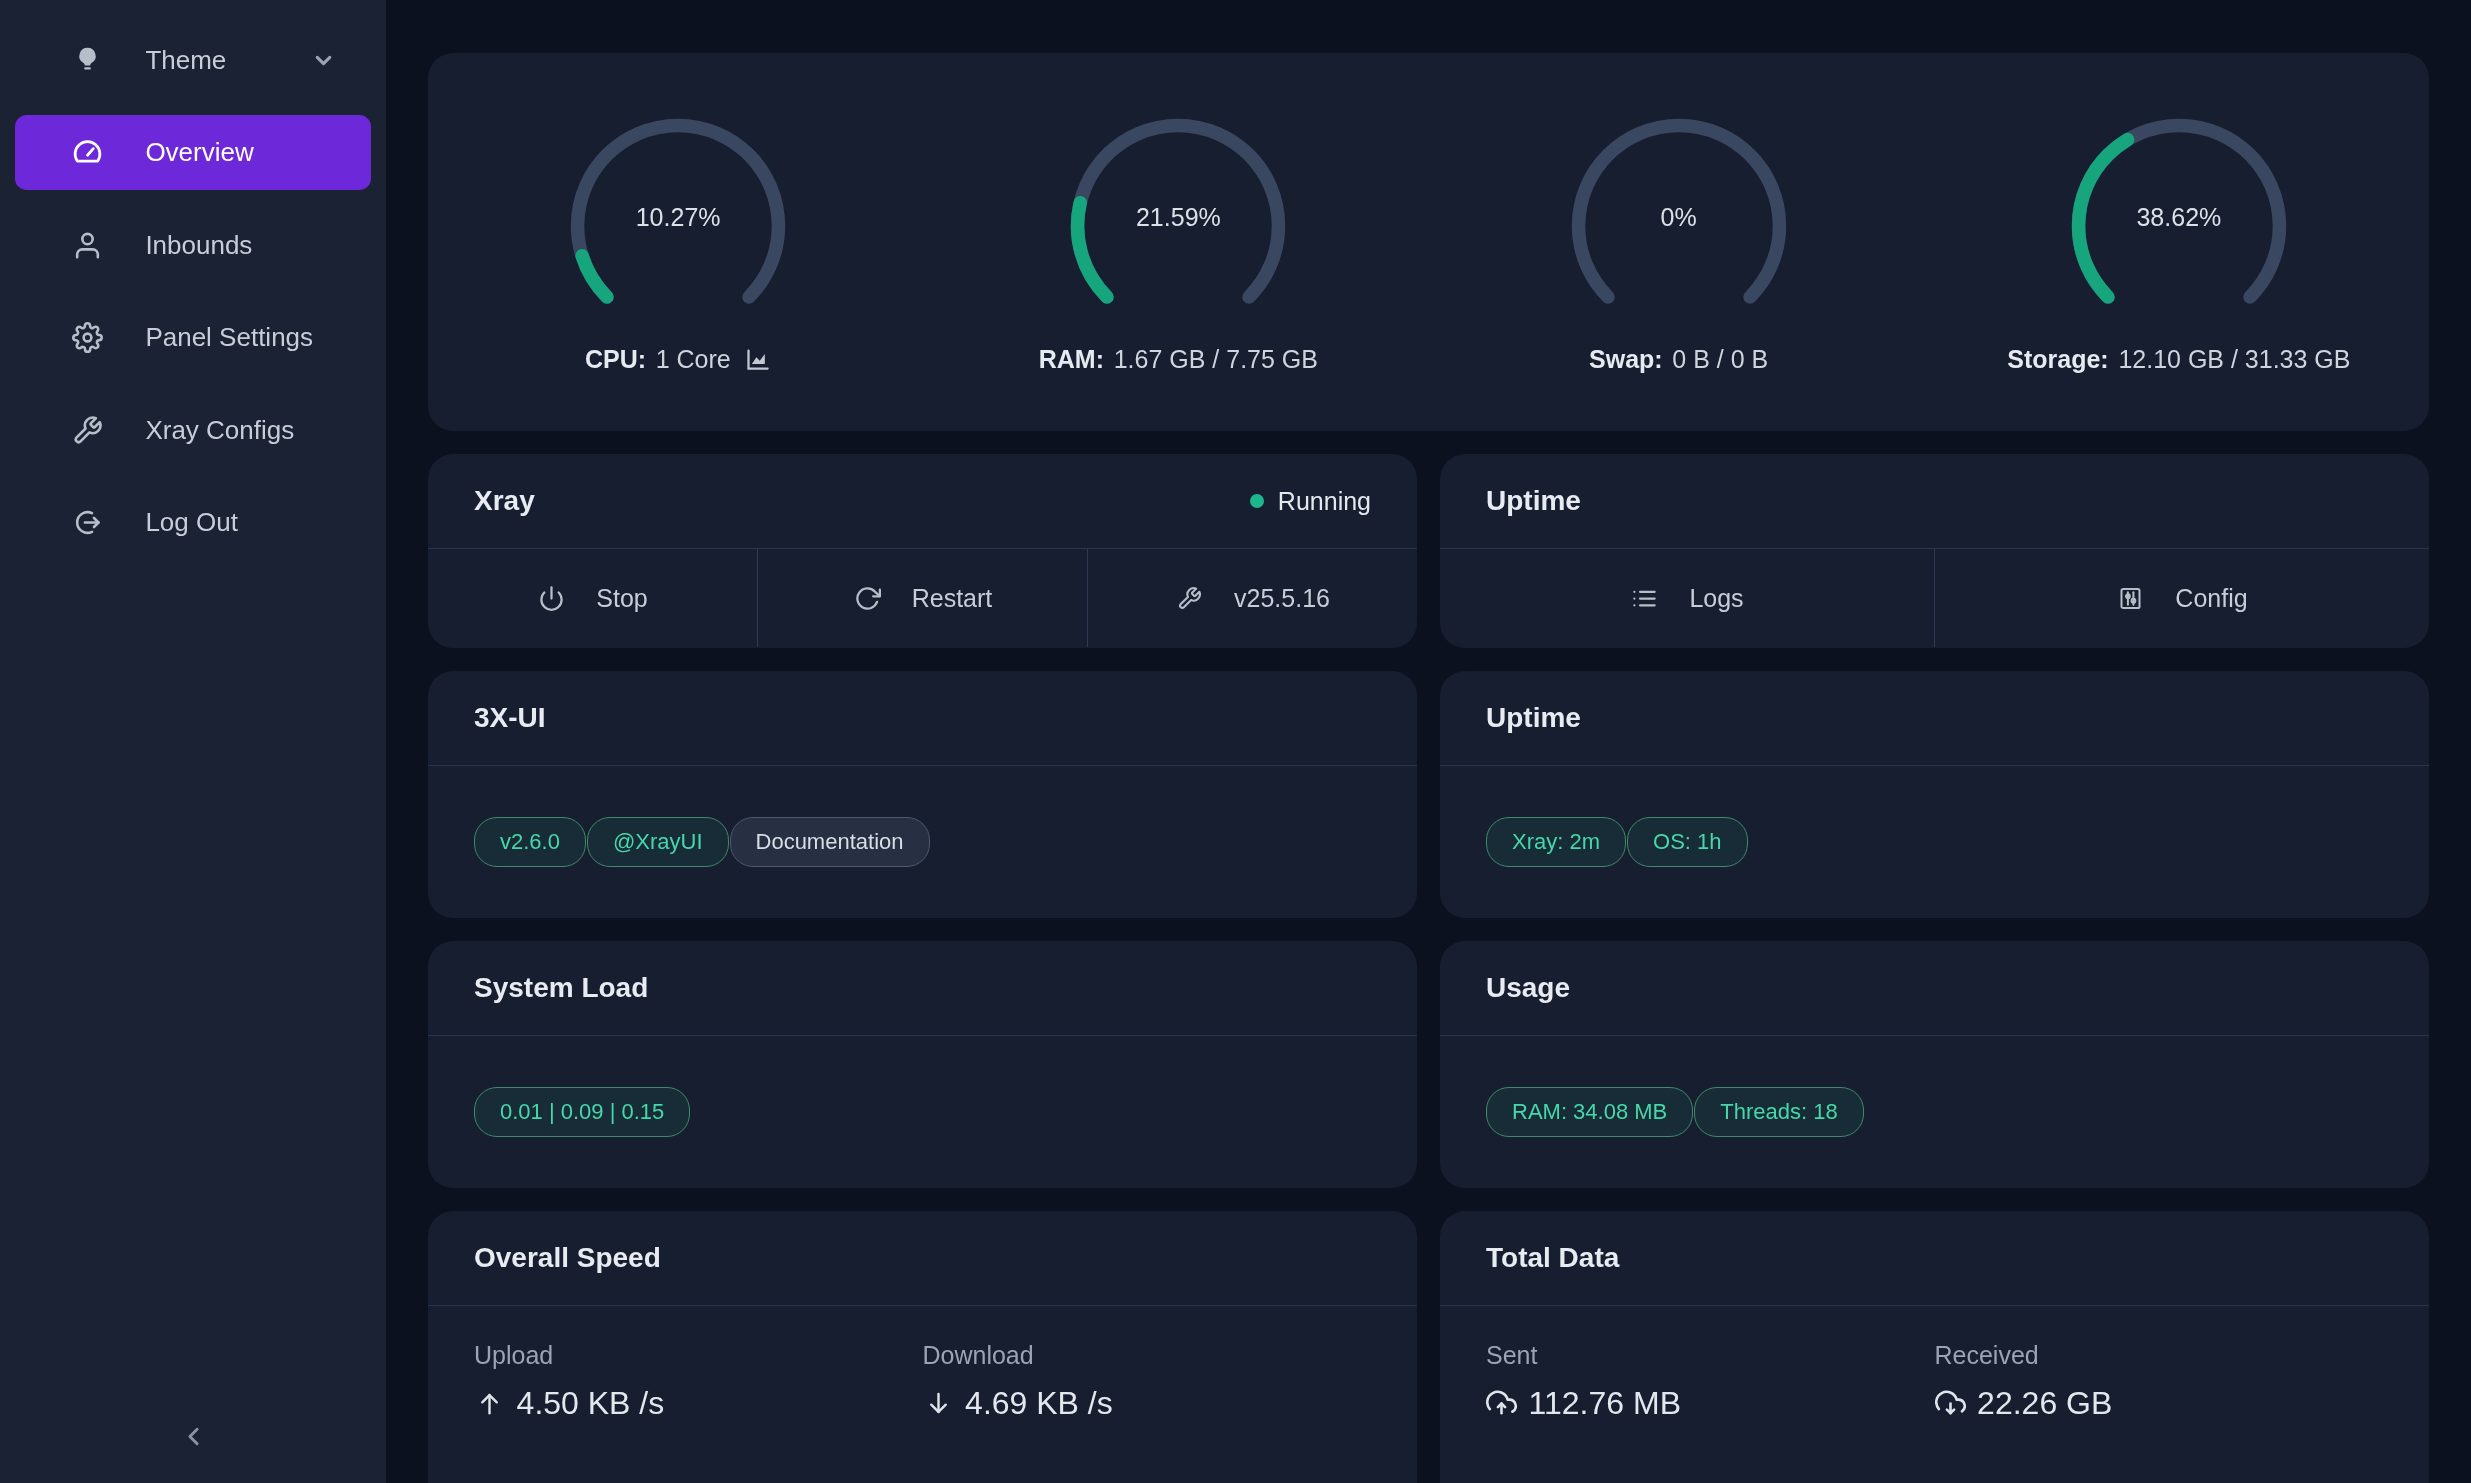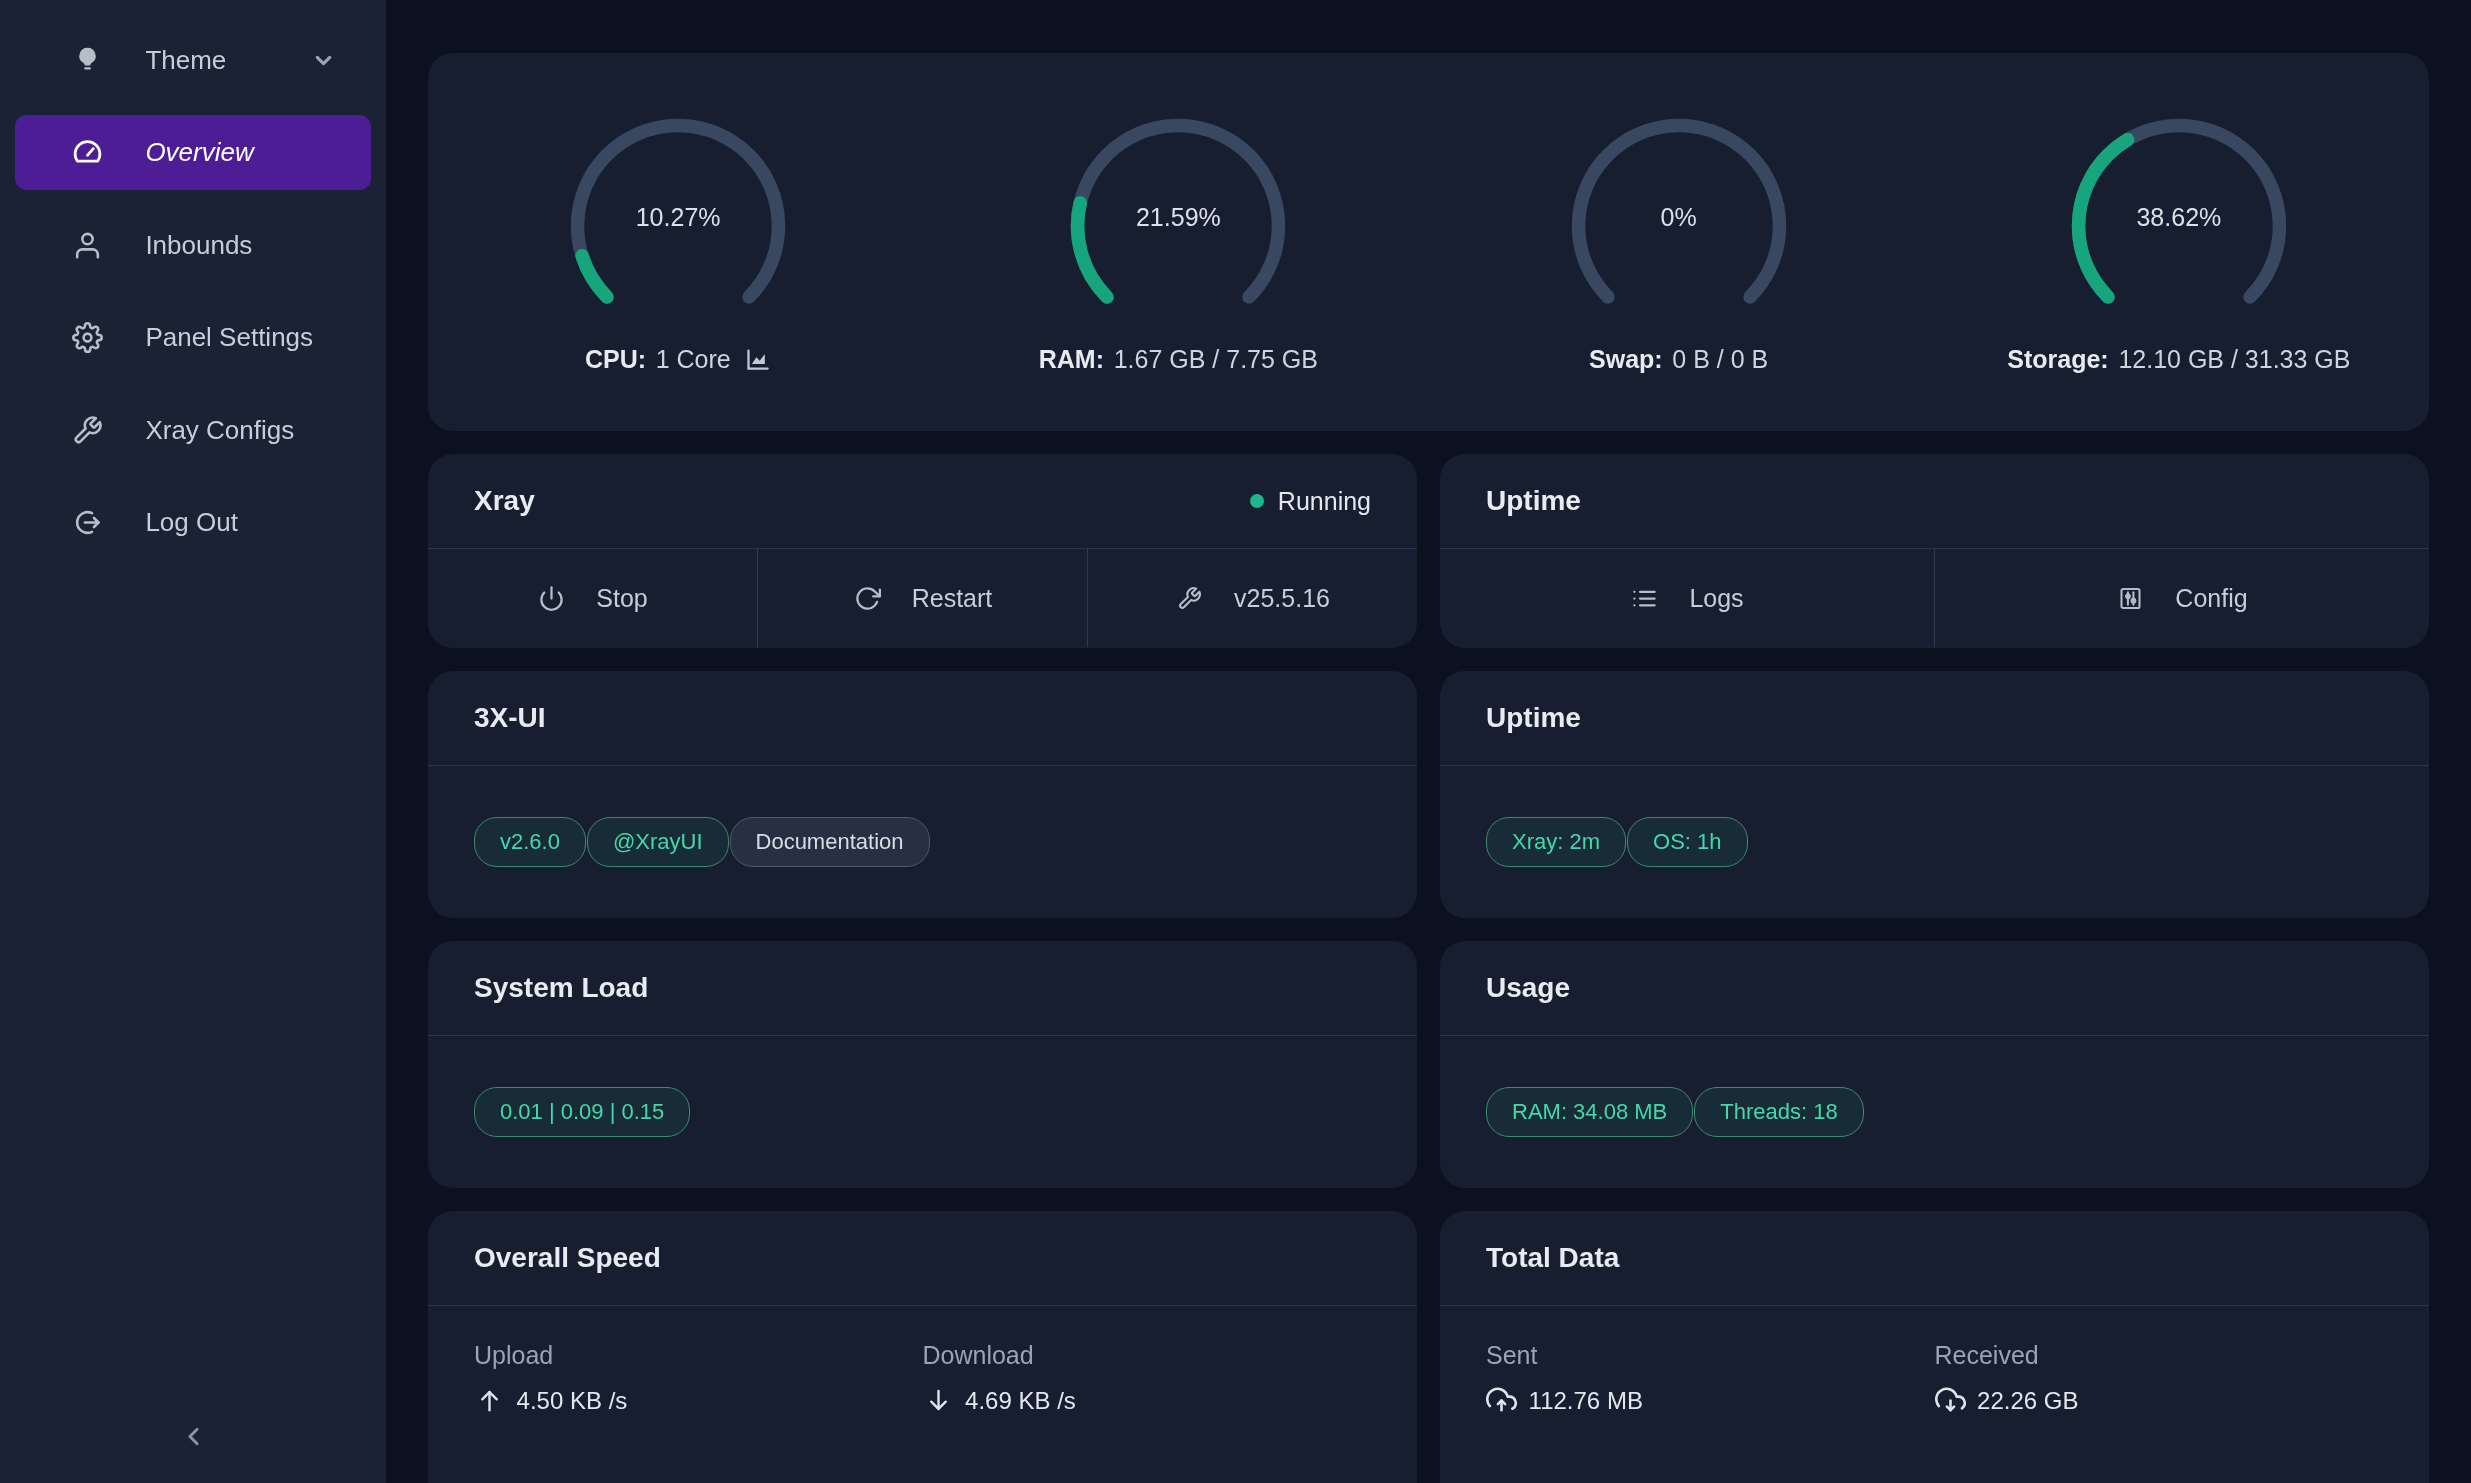--- a/index.html
+++ b/index.html
@@ -19,21 +19,21 @@
   }
   .side-item {
     height:75px; margin:0 15.4px 17.4px 15.4px;
     border-radius:11.6px;
     display:flex; align-items:center;
     padding-left:56px;
     font-size:26px; color:#c7ced9;
     cursor:pointer;
   }
   .side-item .s-icon { width:33px; height:33px; margin-right:41px; display:flex; align-items:center; justify-content:center; color:#b6bec9; }
-  .side-item.active { background:#4c1d95; color:#ffffff;font-style:italic; }
+  .side-item.active { background:#6d28d9; color:#ffffff; }
   .side-item.active .s-icon { color:#ffffff; }
   .side-item .chev { margin-left:auto; margin-right:35px; color:#9aa3b2; }
   .collapse-btn {
     position:absolute; bottom:17.4px; left:50%; transform:translateX(-50%);
     width:58px; height:58px; display:flex; align-items:center; justify-content:center;
     color:#8b93a3; cursor:pointer;
   }
   svg.ic { display:block; }
   
   .main {
@@ -83,21 +83,21 @@
   .action .a-icon { width:29px; height:29px; display:flex; align-items:center; justify-content:center; color:#b6bec9; }
   .tag-body { height:152px; display:flex; align-items:center; padding:0 46px; gap:1px; }
   .tag {
     font-size:22px; padding:10.6px 25px; border-radius:23px;
     cursor:pointer; white-space:nowrap;
   }
   .tag.green { color:#46d7ab; border:1px solid #3d8a6d; background:rgba(32,134,102,0.14); }
   .tag.gray  { color:#d9dee5; border:1px solid #4e596e; background:#272f42; }
   .stats-body { padding:35px 46px 0 46px; display:grid; grid-template-columns:1fr 1fr; }
   .stat-label { font-size:25px; color:#9aa4b4; }
-  .stat-value { margin-top:15.4px; font-size:24px; color:#e3e8ef; display:flex; align-items:center; gap:11.6px; }
+  .stat-value { margin-top:15.4px; font-size:32px; color:#e3e8ef; display:flex; align-items:center; gap:11.6px; }
   .stat-value .v-icon { width:31px; height:31px; display:flex; align-items:center; justify-content:center; color:#dfe4ea; }
 </style>
 </head>
 <body>
 
 <nav class="sidebar">
 
   <div class="side-item">
     <span class="s-icon">
       <svg class="ic" width="31" height="31" viewBox="0 0 24 24" fill="currentColor">

